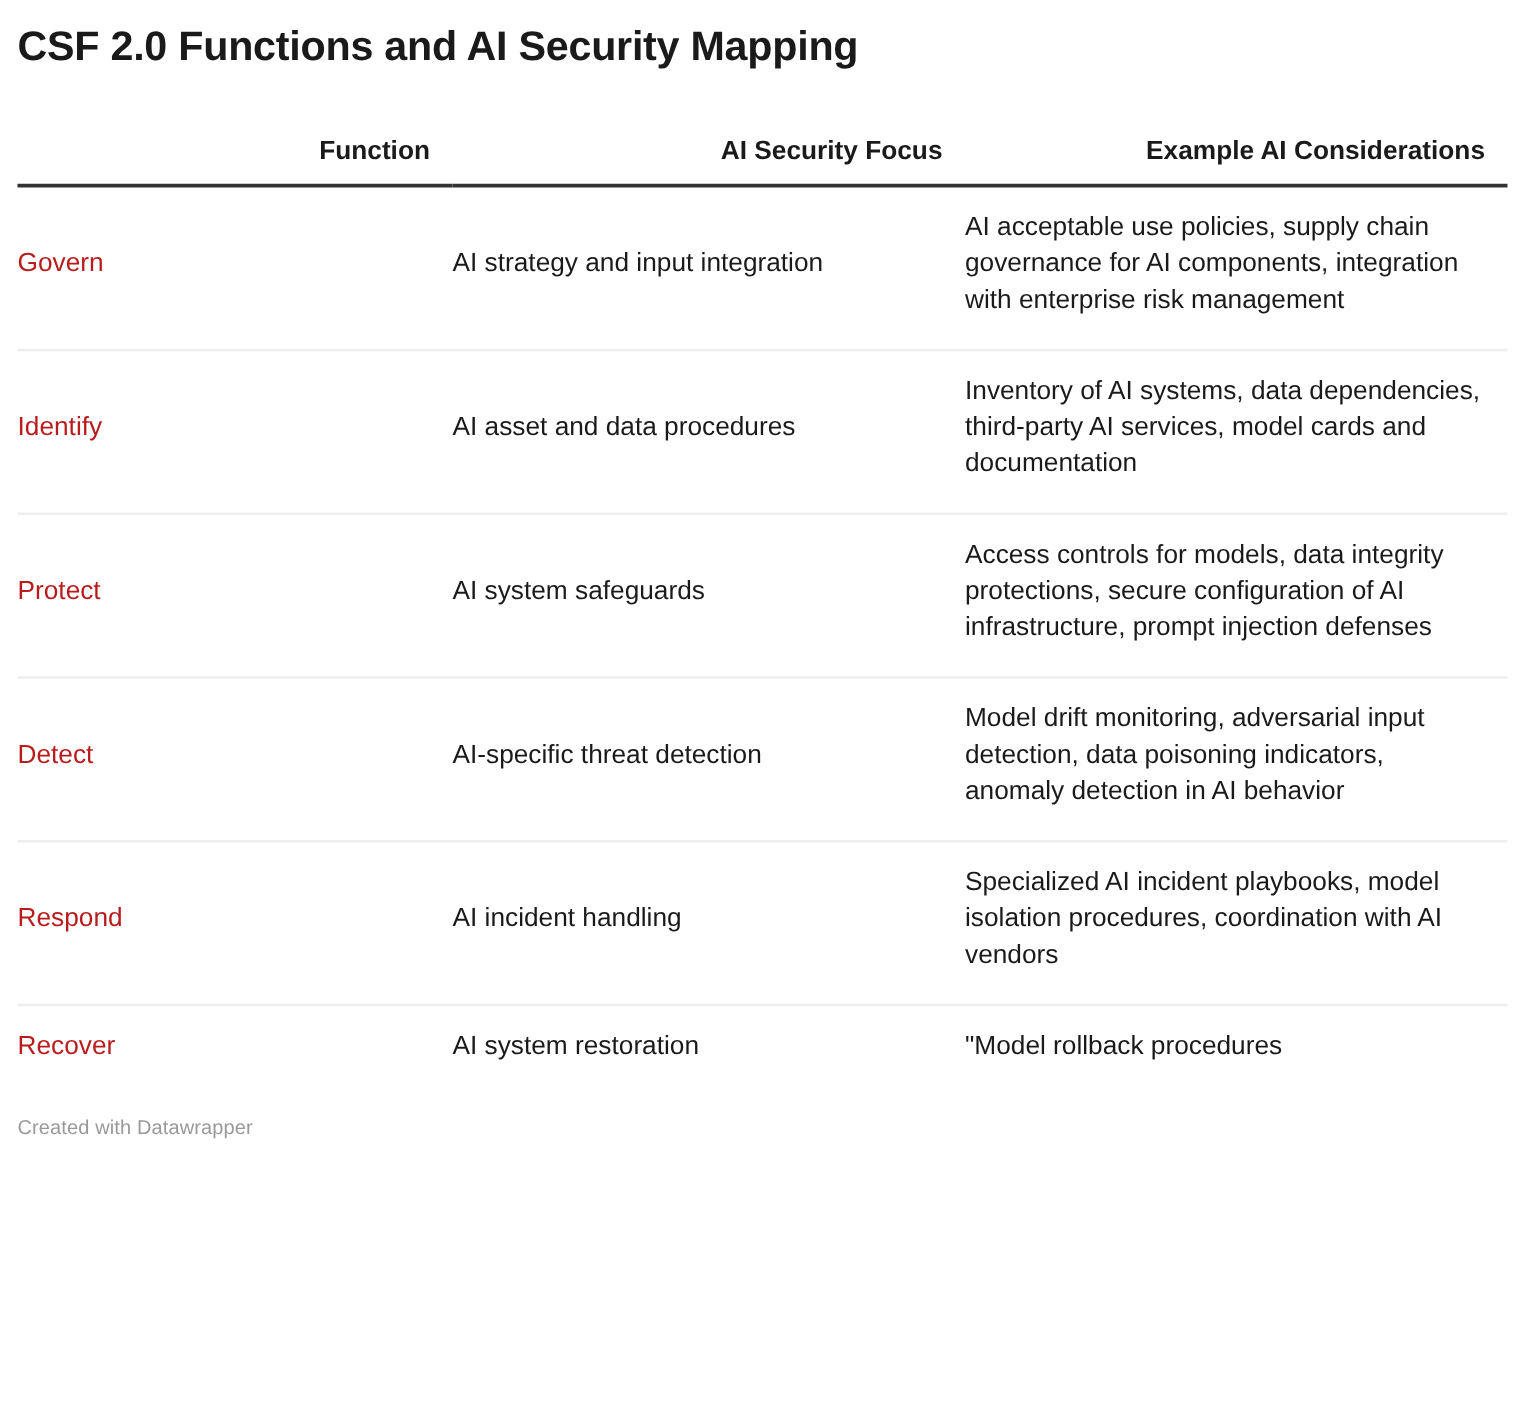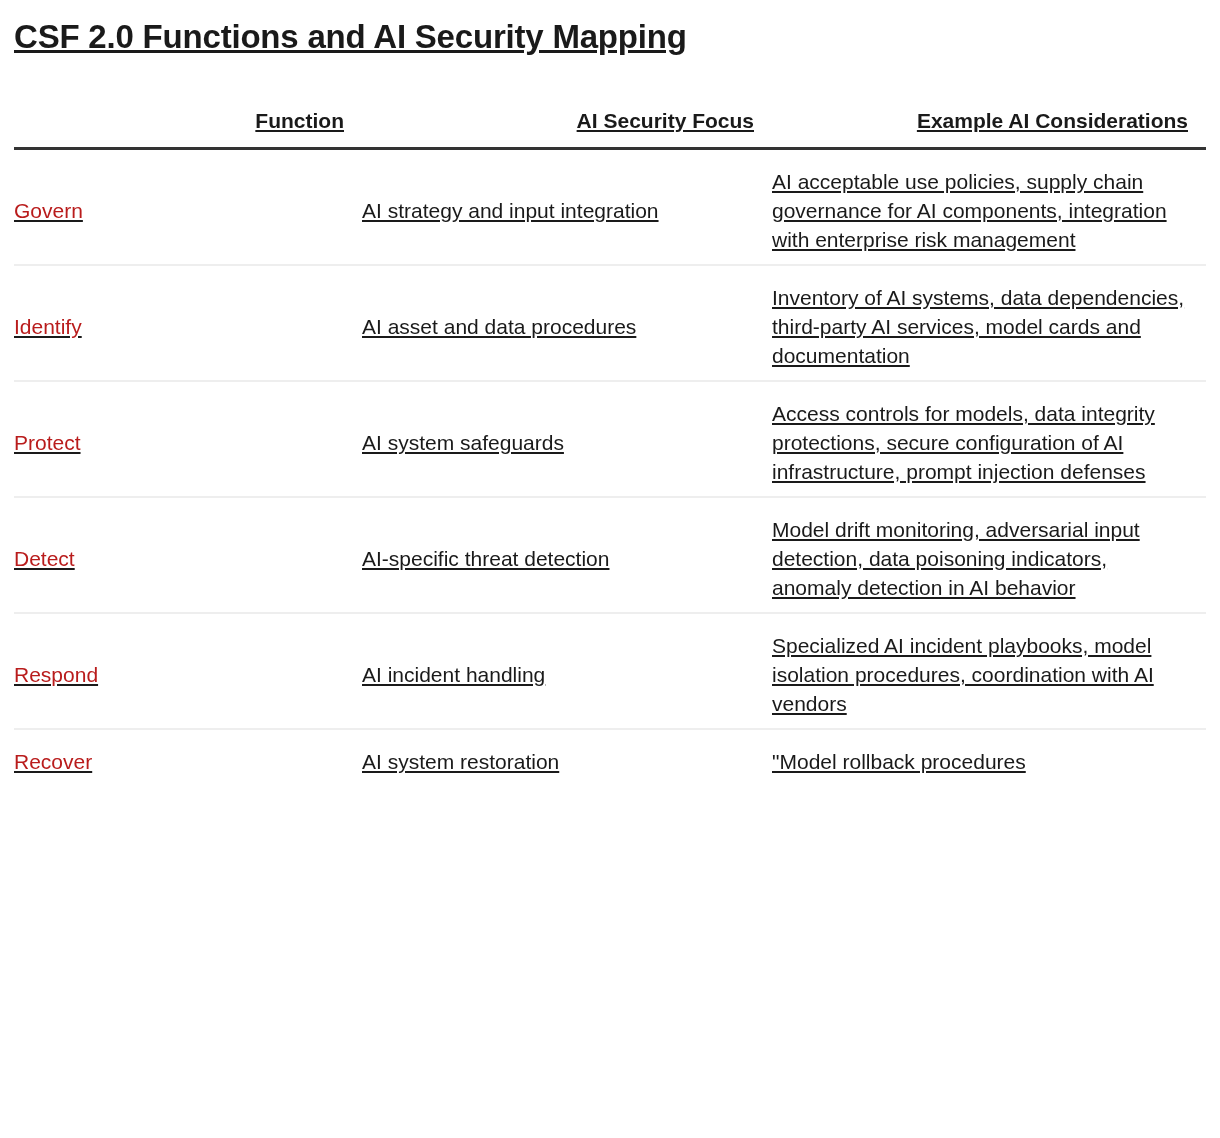--- a/index.html
+++ b/index.html
@@ -16,21 +16,20 @@
     overflow: hidden;
   }
 
   .chart-wrap {
     width: 1220px;
     height: 1138px;
     box-sizing: border-box;
     padding: 0 14px;
     display: flex;
     flex-direction: column;
-    text-decoration: underline;
   }
 
   .chart-title {
     font-size: 33px;
     font-weight: bold;
     letter-spacing: -0.2px;
     color: #1a1a1a;
     margin: 18px 0 0 0;
     line-height: 1.15;
   }
@@ -60,21 +59,21 @@
     border-bottom: 3px solid #333333;
     line-height: 1.2;
   }
 
   tbody td {
     font-size: 21px;
     font-weight: normal;
     color: #1a1a1a;
     vertical-align: middle;
     line-height: 1.38;
-    padding: 18px 18px 9px 0;
+    padding: 18px 18px 24px 0;
     border-bottom: 2px solid #eeeeee;
   }
 
   tbody tr:last-child td {
     border-bottom: none;
   }
 
   tbody td.col-function { color: #b91c1c; margin-left: 31px; }
 
   .footer-note {
@@ -133,14 +132,15 @@
         </tr>
         <tr>
           <td class="col-function">Recover</td>
           <td>AI system restoration</td>
           <td>"Model rollback procedures</td>
         </tr>
       </tbody>
     </table>
   </div>
 
+  <div class="footer-note">Created with Datawrapper</div>
 
 </div>
 
 </body></html>

